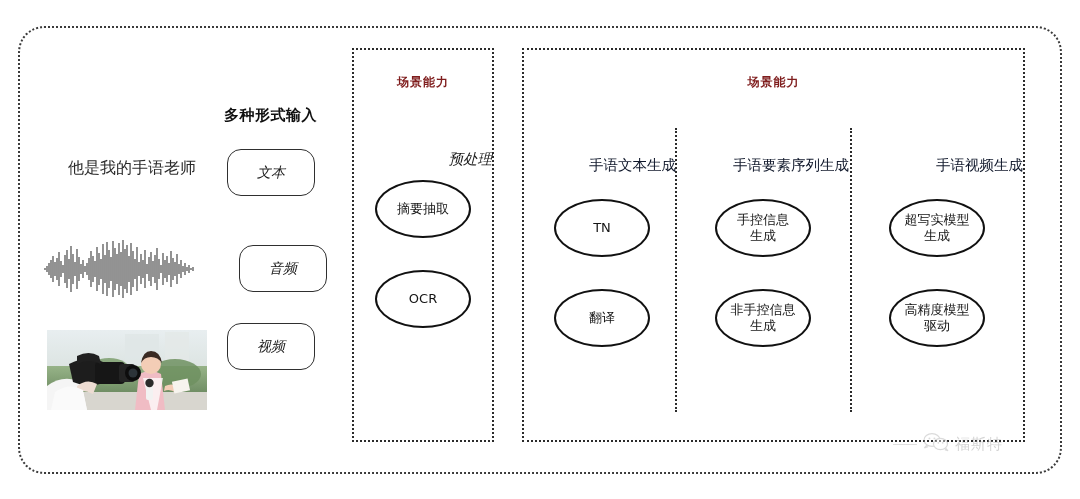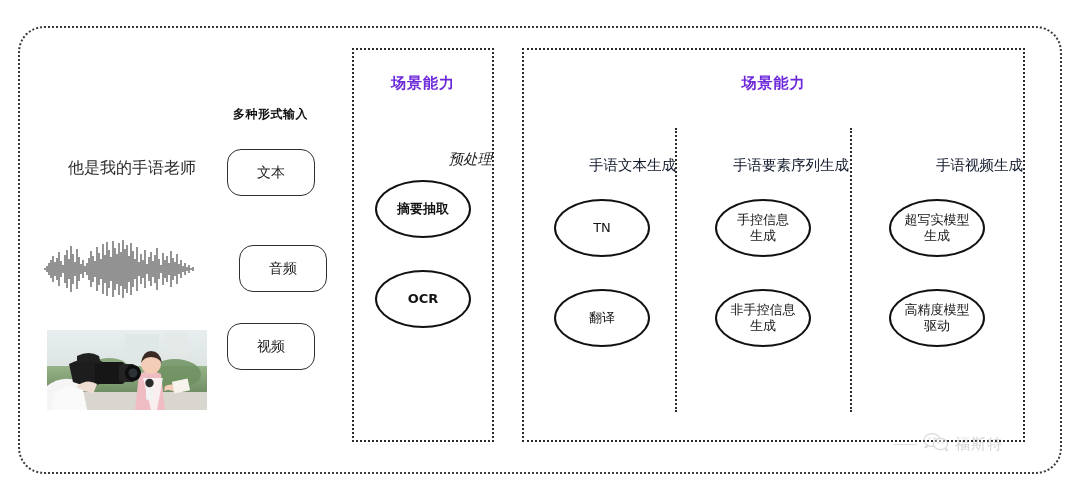--- a/index.html
+++ b/index.html
@@ -54,23 +54,23 @@
     width: 503px;
     height: 394px;
   }
 
   .panel-title {
     position: absolute;
     left: 0;
     width: 100%;
     text-align: center;
     font-weight: bold;
-    font-size: 15px;
+    font-size: 12px;
     letter-spacing: 1px;
-    color: #6d28d9;
+    color: #7f1d1d;
   }
   .panel-scene .panel-title { top: 24px; }
   .panel-core  .panel-title { top: 24px; }
 
   
   .col-divider {
     position: absolute;
     top: 78px;
     height: 284px;
     width: 0;
@@ -117,21 +117,20 @@
   }
   .scene-nodes {
     position: absolute;
     top: 130px;
     left: 0;
     width: 100%;
     display: flex;
     flex-direction: column;
     align-items: center;
     gap: 32px;
-    font-weight: bold;
   }
 
   
   .core-col-1 { left: 528px; width: 148px; }
   .core-col-2 { left: 677px; width: 172px; }
   .core-col-3 { left: 851px; width: 172px; }
 
   .core-col {
     position: absolute;
     top: 158px;
@@ -144,21 +143,21 @@
     gap: 32px;
   }
 
   
   .input-heading {
     position: absolute;
     left: 203px;
     top: 106px;
     width: 135px;
     text-align: center;
-    font-size: 12px;
+    font-size: 15px;
     font-weight: bold;
     color: #111;
     letter-spacing: 0.5px;
   }
 
   .sample-text {
     position: absolute;
     left: 42px;
     top: 158px;
     width: 180px;
@@ -174,20 +173,21 @@
     height: 47px;
     border: 1.6px solid #2f2f2f;
     border-radius: 14px;
     display: flex;
     align-items: center;
     justify-content: center;
     font-size: 14px;
     color: #1c1c1c;
     background: #fff;
     box-sizing: border-box;
+    font-style: italic;
   }
   .btn-text  { left: 227px; top: 149px; }
   .btn-audio { left: 227px; top: 245px; margin-left: 12px; }
   .btn-video { left: 227px; top: 323px; }
 
   
   .waveform {
     position: absolute;
     left: 44px;
     top: 238px;

